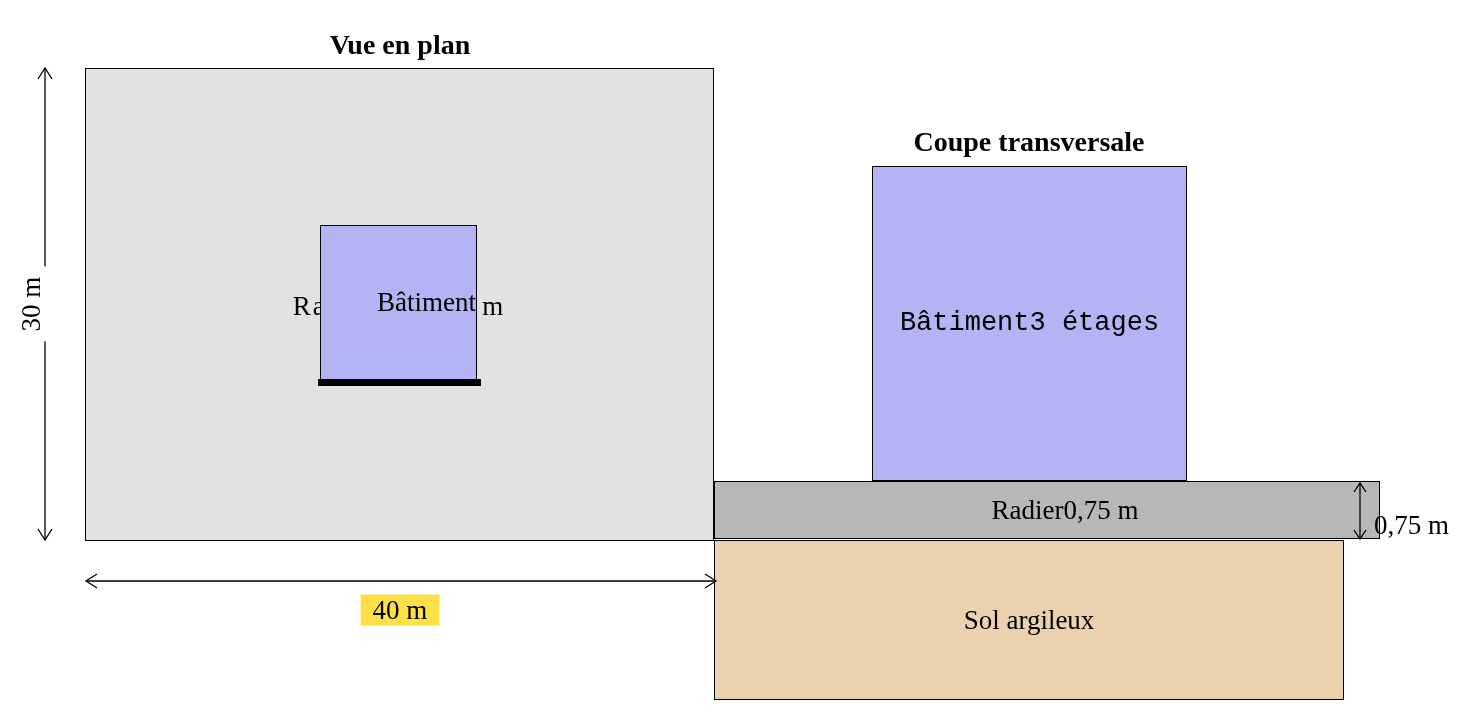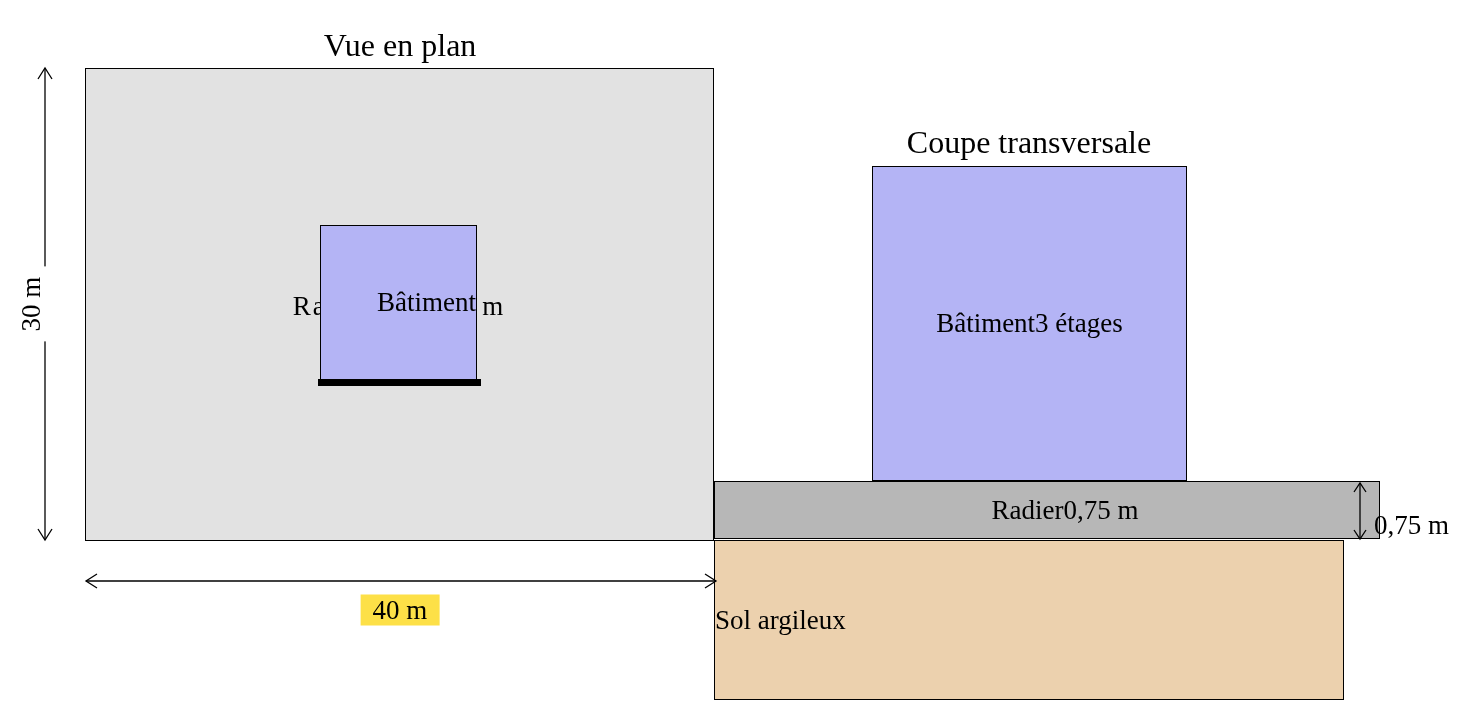--- a/index.html
+++ b/index.html
@@ -2,45 +2,45 @@
 <html><head>
 <meta charset="utf-8">
 <style>
   html,body{margin:0;padding:0;background:#ffffff;}
   .canvas{
     position:relative;width:1482px;height:727px;background:#ffffff;overflow:hidden;
     font-family:"Liberation Serif","DejaVu Serif",serif;color:#000;
   }
   .abs{position:absolute;}
   .label{font-size:27px;white-space:nowrap;line-height:1;}
-  .title{font-size:32px;font-weight:400;white-space:nowrap;line-height:1;}
+  .title{font-size:28px;font-weight:700;white-space:nowrap;line-height:1;}
   .center-anchor{transform:translate(-50%,-50%);}
   
   .plan-terrain{left:85px;top:68px;width:627px;height:471px;border:1.6px solid #000;z-index:0;}
   .plan-title{left:400px;top:45px;z-index:6;}
   .plan-radier-label{left:399px;top:306px;z-index:1;letter-spacing:2px;}
   .plan-building{left:320px;top:225px;width:155px;height:153px;border:1.6px solid #000;z-index:2;
     display:flex;align-items:center;justify-content:flex-end;}
   .plan-radier-edge{left:318px;top:379px;width:163px;height:6.5px;background:#000;z-index:3;}
   
   .dim-svg{position:absolute;z-index:5;}
   .dim-svg path,.dim-svg line{stroke:#000;stroke-width:1.3;fill:none;}
   .plan-hdim-svg{left:80px;top:568px;}
   .plan-hdim-label{left:400px;top:610px;background:#fde047;padding:2px 12px;z-index:6;}
   .plan-vdim-svg{left:36px;top:61px;}
   .plan-vdim-label{left:31px;top:304px;background:#fff;padding:2px 10px;z-index:6;
     transform:translate(-50%,-50%) rotate(-90deg);}
   
   .section-title{left:1029px;top:142px;z-index:6;}
   .section-building{left:872px;top:166px;width:313px;height:313px;border:1.6px solid #000;z-index:2;
-    display:flex;align-items:center;justify-content:center;}
+    display:flex;align-items:center;justify-content:center;font-family:Liberation Mono, monospace;}
   .section-radier{left:714px;top:481px;width:628px;height:56px;border:1.6px solid #000;z-index:1;
     display:flex;align-items:center;justify-content:center;padding-left:36px;}
   .section-soil{left:714px;top:540px;width:628px;height:158px;border:1.6px solid #000;z-index:0;
-    display:flex;align-items:center;}
+    display:flex;align-items:center;justify-content:center;}
   .section-vdim-svg{left:1351px;top:478px;}
   .section-vdim-label{left:1374px;top:525px;transform:translate(0,-50%);z-index:6;}
 </style>
 </head>
 <body>
 
 <div class="canvas">
 
   <div>
     <div class="abs title center-anchor plan-title">Vue en plan</div>

